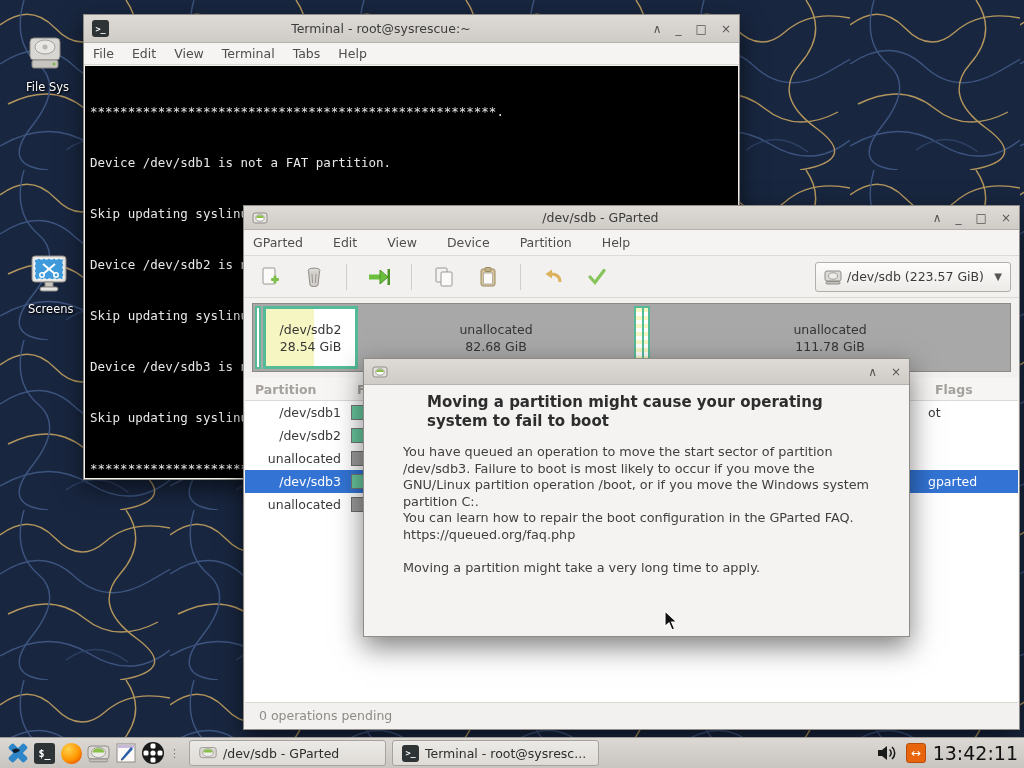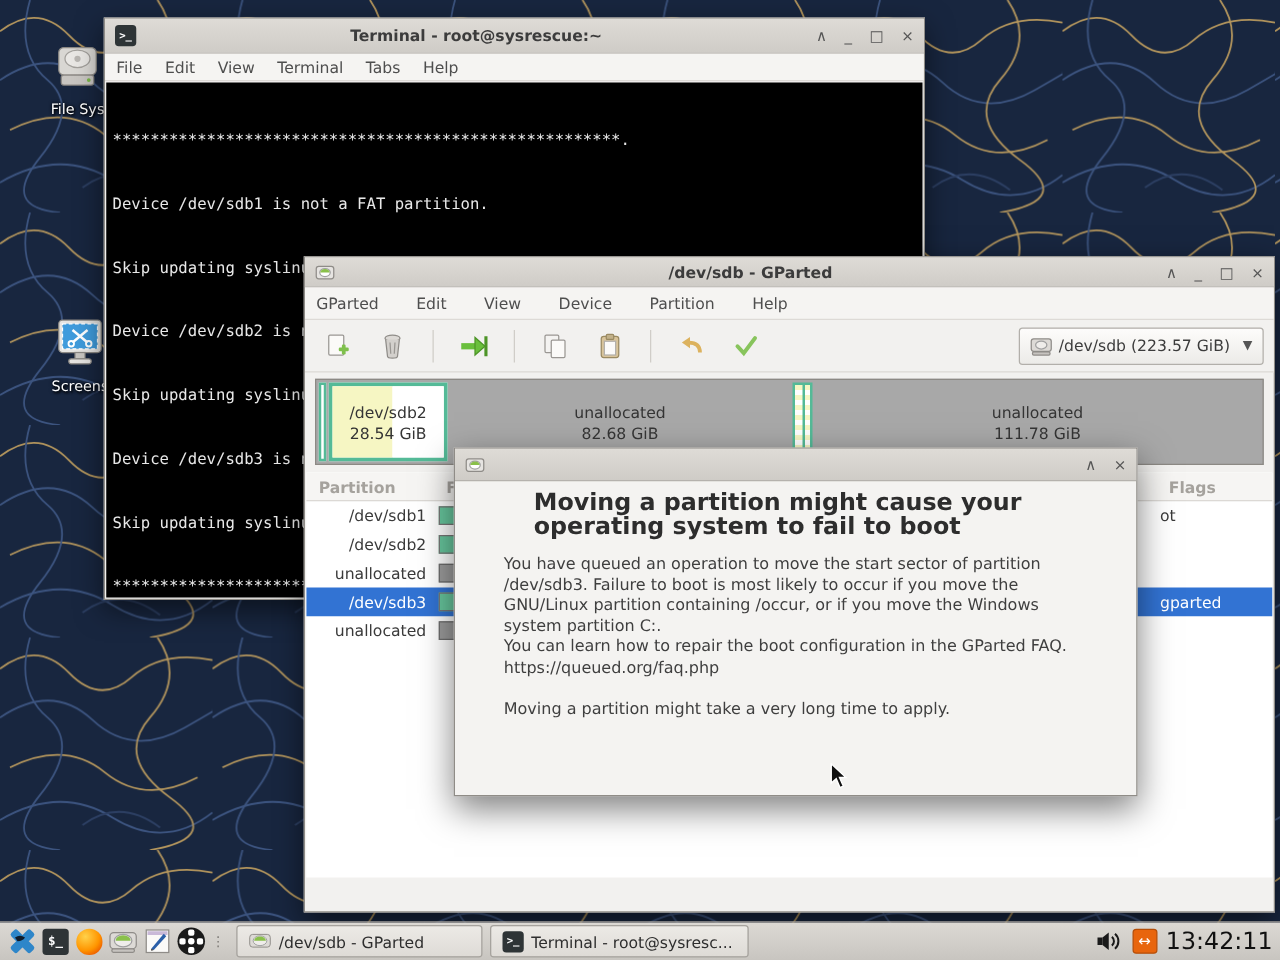--- a/index.html
+++ b/index.html
@@ -2,29 +2,29 @@
 <html><head>
 <meta charset="utf-8">
 <style>
   * { margin:0; padding:0; box-sizing:border-box; }
   html,body { width:1024px; height:768px; overflow:hidden; background:#101c33;
               font-family:"DejaVu Sans","Liberation Sans",sans-serif; }
   .screen { position:relative; width:1024px; height:768px; overflow:hidden; }
 
   
   .desktop-bg { position:absolute; inset:0; z-index:0; }
-  .desk-icon { position:absolute; z-index:1; text-align:center; width:72px; }
+  .desk-icon { position:absolute; z-index:1; width:72px; }
   .desk-icon .lbl { color:#fff; font-size:11.5px; text-shadow:1px 1px 2px #000, 0 0 3px #000; margin-top:4px; }
 
   
   .window { position:absolute; background:#f2f1ef; border:1px solid #8f8c87;
             box-shadow:0 8px 22px rgba(0,0,0,.55); }
   .titlebar { height:28px; background:linear-gradient(#dedbd6,#cfccc7);
               border-bottom:1px solid #b5b2ad; display:flex; align-items:center; padding:0 8px; }
-  .titlebar .title { flex:1; text-align:center; font-size:12.5px; font-weight:bold; color:#3c3c3c;
+  .titlebar .title { flex:1; text-align:center; font-size:12.5px; font-weight:normal; color:#3c3c3c;
                      white-space:nowrap; overflow:hidden; }
   .winbtns { display:flex; gap:14px; color:#555; font-size:12px; }
   .winbtns span { cursor:default; line-height:12px; }
   .menubar { display:flex; align-items:center; background:#f5f4f2; border-bottom:1px solid #dddad6;
              font-size:12.5px; color:#4e4e4e; }
   .menubar span { padding:4px 9px; }
 
   
   #terminal { left:83px; top:14px; width:657px; height:466px; z-index:2; }
   #terminal .menubar { height:22px; }
@@ -63,21 +63,21 @@
   .sw-green { background:#67c69d; }
   .sw-gray  { background:#9c9c9c; border-color:#6e6e6e; }
   .statusbar { position:absolute; left:1px; right:1px; bottom:1px; height:26px; background:#f2f1ef;
                border-top:1px solid #dcd9d5; display:flex; align-items:center; padding:0 14px;
                font-size:12.5px; color:#8e8b86; }
 
   
   #dialog { left:363px; top:358px; width:547px; height:279px; z-index:4; background:#f4f3f1;
             box-shadow:0 10px 26px rgba(0,0,0,.5); }
   #dialog .titlebar { height:26px; }
-  .dlg-title { margin:8px 0 0 63px; max-width:410px; font-size:19px; font-weight:bold;
+  .dlg-title { margin:8px 0 0 63px; max-width:410px; font-size:15px; font-weight:bold;
                color:#2d2d2d; line-height:19px; }
   .dlg-body { margin:13px 28px 0 39px; font-size:12.8px; color:#3f3f3f; line-height:16.5px; }
   .dlg-body .para2 { margin-top:0; }
   .dlg-body .gap { height:17px; }
   .okbtn { position:absolute; left:8px; right:8px; bottom:5px; height:31px;
            background:linear-gradient(#fbfafa,#f1f0ee); border:1px solid #b8b5b0; border-radius:4px;
            display:flex; align-items:center; justify-content:center; font-size:12.8px; color:#4a4a4a; }
 
   
   #cursor { position:absolute; left:664px; top:610px; z-index:5; }
@@ -334,38 +334,41 @@
         <span class="swatch sw-green"></span>
         <span class="cell-flag">gparted</span>
       </div>
       <div class="trow" style="top:115px;">
         <span class="cell-part">unallocated</span>
         <span class="swatch sw-gray"></span>
         <span class="cell-flag"></span>
       </div>
     </div>
 
+    <div class="statusbar">
+      <span>0 operations pending</span>
+    </div>
   </div>
 
   <div class="window" id="dialog">
     <div class="titlebar">
       <svg width="16" height="16" viewBox="0 0 16 16">
         <rect x="1" y="3" width="14" height="10" rx="2" fill="#e6e4e1" stroke="#8f8c88"></rect>
         <ellipse cx="8" cy="8" rx="4.2" ry="3.2" fill="#fff" stroke="#a0a0a0"></ellipse>
         <path d="M4.2,8 a3.8,2.8 0 0 1 7.6,0 z" fill="#8ac04a"></path>
       </svg>
       <div class="title"></div>
       <div class="winbtns">
         <span>∧</span>
         <span>×</span>
       </div>
     </div>
     <div class="dlg-title">Moving a partition might cause your operating system to fail to boot</div>
     <div class="dlg-body">
-      <div>You have queued an operation to move the start sector of partition /dev/sdb3.  Failure to boot is most likely to occur if you move the GNU/Linux partition containing /occur, or if you move the Windows system partition C:.</div>
+      <div>You have queued an operation to move the start sector of partition /dev/sdb3.  Failure to boot is most likely to occur if you move the GNU/Linux partition operation /boot, or if you move the Windows system partition C:.</div>
       <div class="para2">You can learn how to repair the boot configuration in the GParted FAQ.</div>
       <div>https://queued.org/faq.php</div>
       <div class="gap"></div>
       <div>Moving a partition might take a very long time to apply.</div>
     </div>
   </div>
 
   <svg id="cursor" width="16" height="22" viewBox="0 0 16 22">
     <polygon points="1,1 1,16.5 5,13 8,20 10.6,18.8 7.6,12 12.8,12" fill="#111" stroke="#fff" stroke-width="1.1"></polygon>
   </svg>

